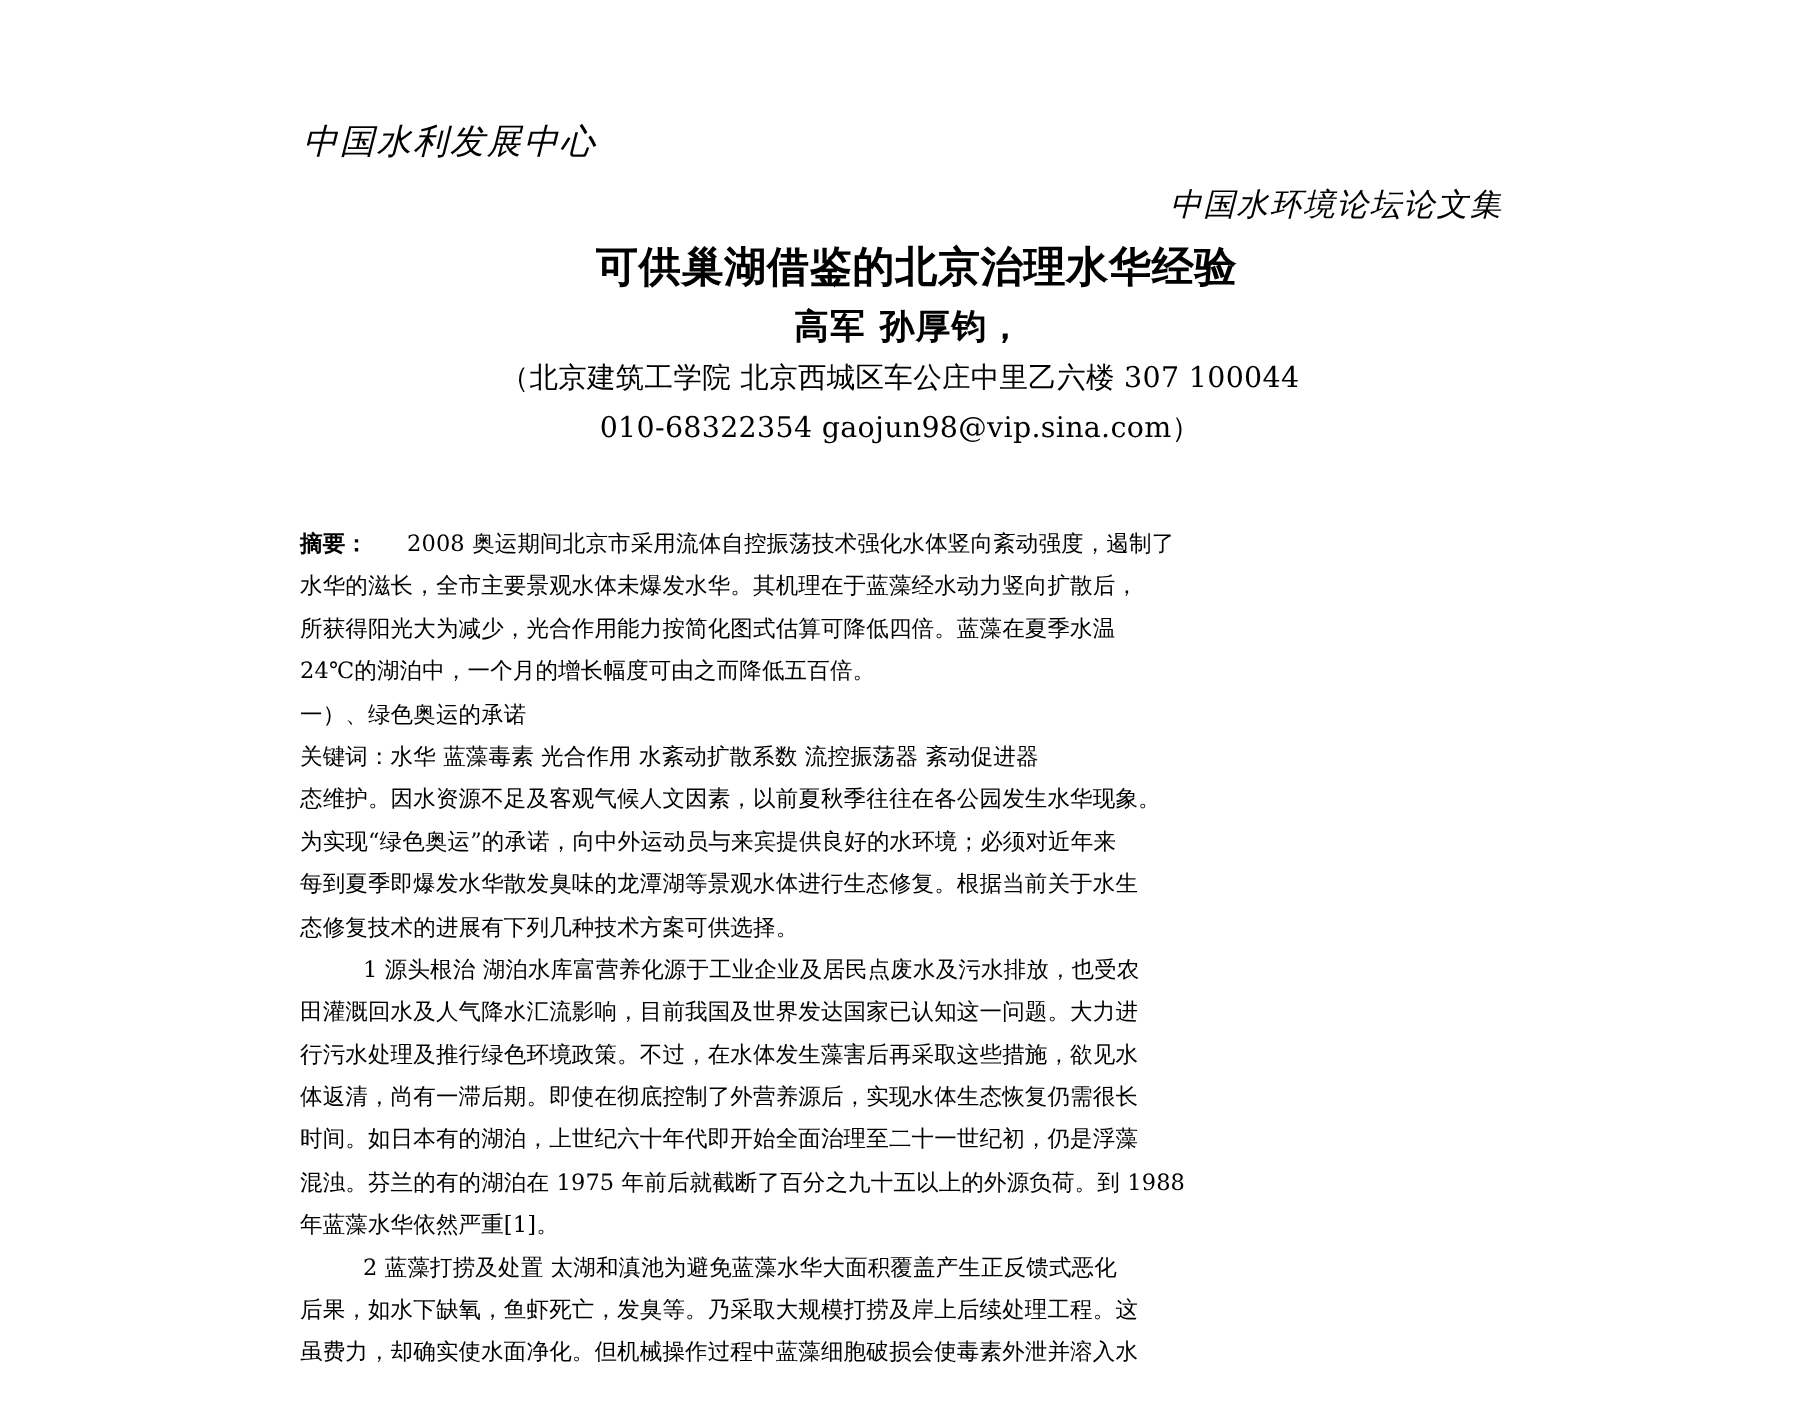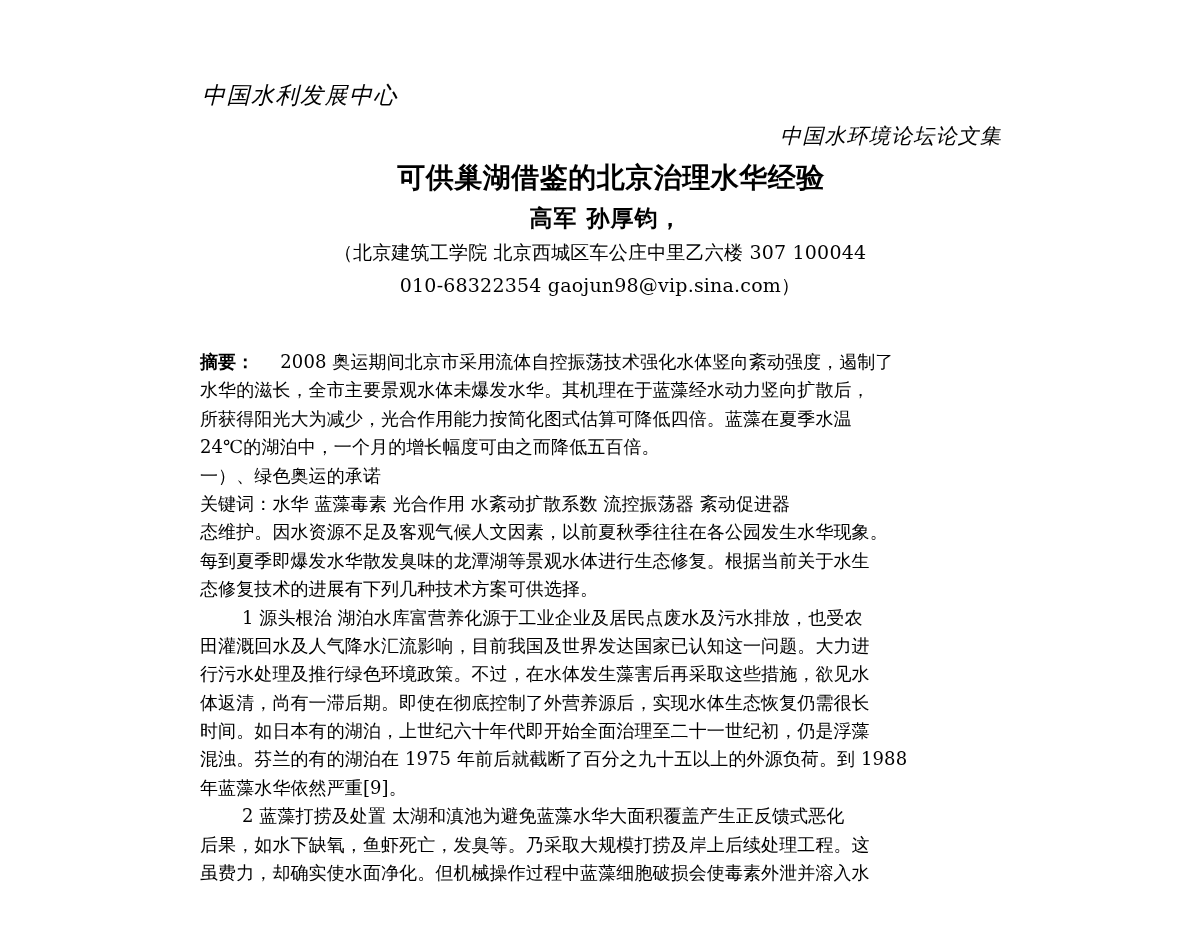--- a/index.html
+++ b/index.html
@@ -90,21 +90,21 @@
   .affil-2 { top: 272px; }
 
   
   .column {
     position: absolute;
     left: 200px;
     top: 348px;
     width: 802px;
   }
   .tline {
-    font-size: 18px;
+    font-size: 15px;
     line-height: 28.4px;
     height: 28.4px;
     letter-spacing: 0.1px;
     white-space: nowrap;
     overflow: visible;
   }
   .indent { display: inline-block; width: 42px; }
   .gap-md { display: inline-block; width: 26px; }
   .lbl-bold { font-weight: bold; }
 </style>
@@ -148,20 +148,23 @@
     </div>
 
     <div class="tline">
       <span>关键词：水华 蓝藻毒素 光合作用 水紊动扩散系数 流控振荡器 紊动促进器</span>
     </div>
 
     <div class="tline">
       <span>态维护。因水资源不足及客观气候人文因素，以前夏秋季往往在各公园发生水华现象。</span>
     </div>
     <div class="tline">
+      <span>为实现“绿色奥运”的承诺，向中外运动员与来宾提供良好的水环境；必须对近年来</span>
+    </div>
+    <div class="tline">
       <span>每到夏季即爆发水华散发臭味的龙潭湖等景观水体进行生态修复。根据当前关于水生</span>
     </div>
     <div class="tline">
       <span>态修复技术的进展有下列几种技术方案可供选择。</span>
     </div>
 
     <div class="tline">
       <span class="indent"></span><span>1  源头根治    湖泊水库富营养化源于工业企业及居民点废水及污水排放，也受农</span>
     </div>
     <div class="tline">
@@ -173,21 +176,21 @@
     <div class="tline">
       <span>体返清，尚有一滞后期。即使在彻底控制了外营养源后，实现水体生态恢复仍需很长</span>
     </div>
     <div class="tline">
       <span>时间。如日本有的湖泊，上世纪六十年代即开始全面治理至二十一世纪初，仍是浮藻</span>
     </div>
     <div class="tline">
       <span>混浊。芬兰的有的湖泊在 1975 年前后就截断了百分之九十五以上的外源负荷。到 1988</span>
     </div>
     <div class="tline">
-      <span>年蓝藻水华依然严重[9]。</span>
+      <span>年蓝藻水华依然严重[1]。</span>
     </div>
 
     <div class="tline">
       <span class="indent"></span><span>2  蓝藻打捞及处置    太湖和滇池为避免蓝藻水华大面积覆盖产生正反馈式恶化</span>
     </div>
     <div class="tline">
       <span>后果，如水下缺氧，鱼虾死亡，发臭等。乃采取大规模打捞及岸上后续处理工程。这</span>
     </div>
     <div class="tline">
       <span>虽费力，却确实使水面净化。但机械操作过程中蓝藻细胞破损会使毒素外泄并溶入水</span>

